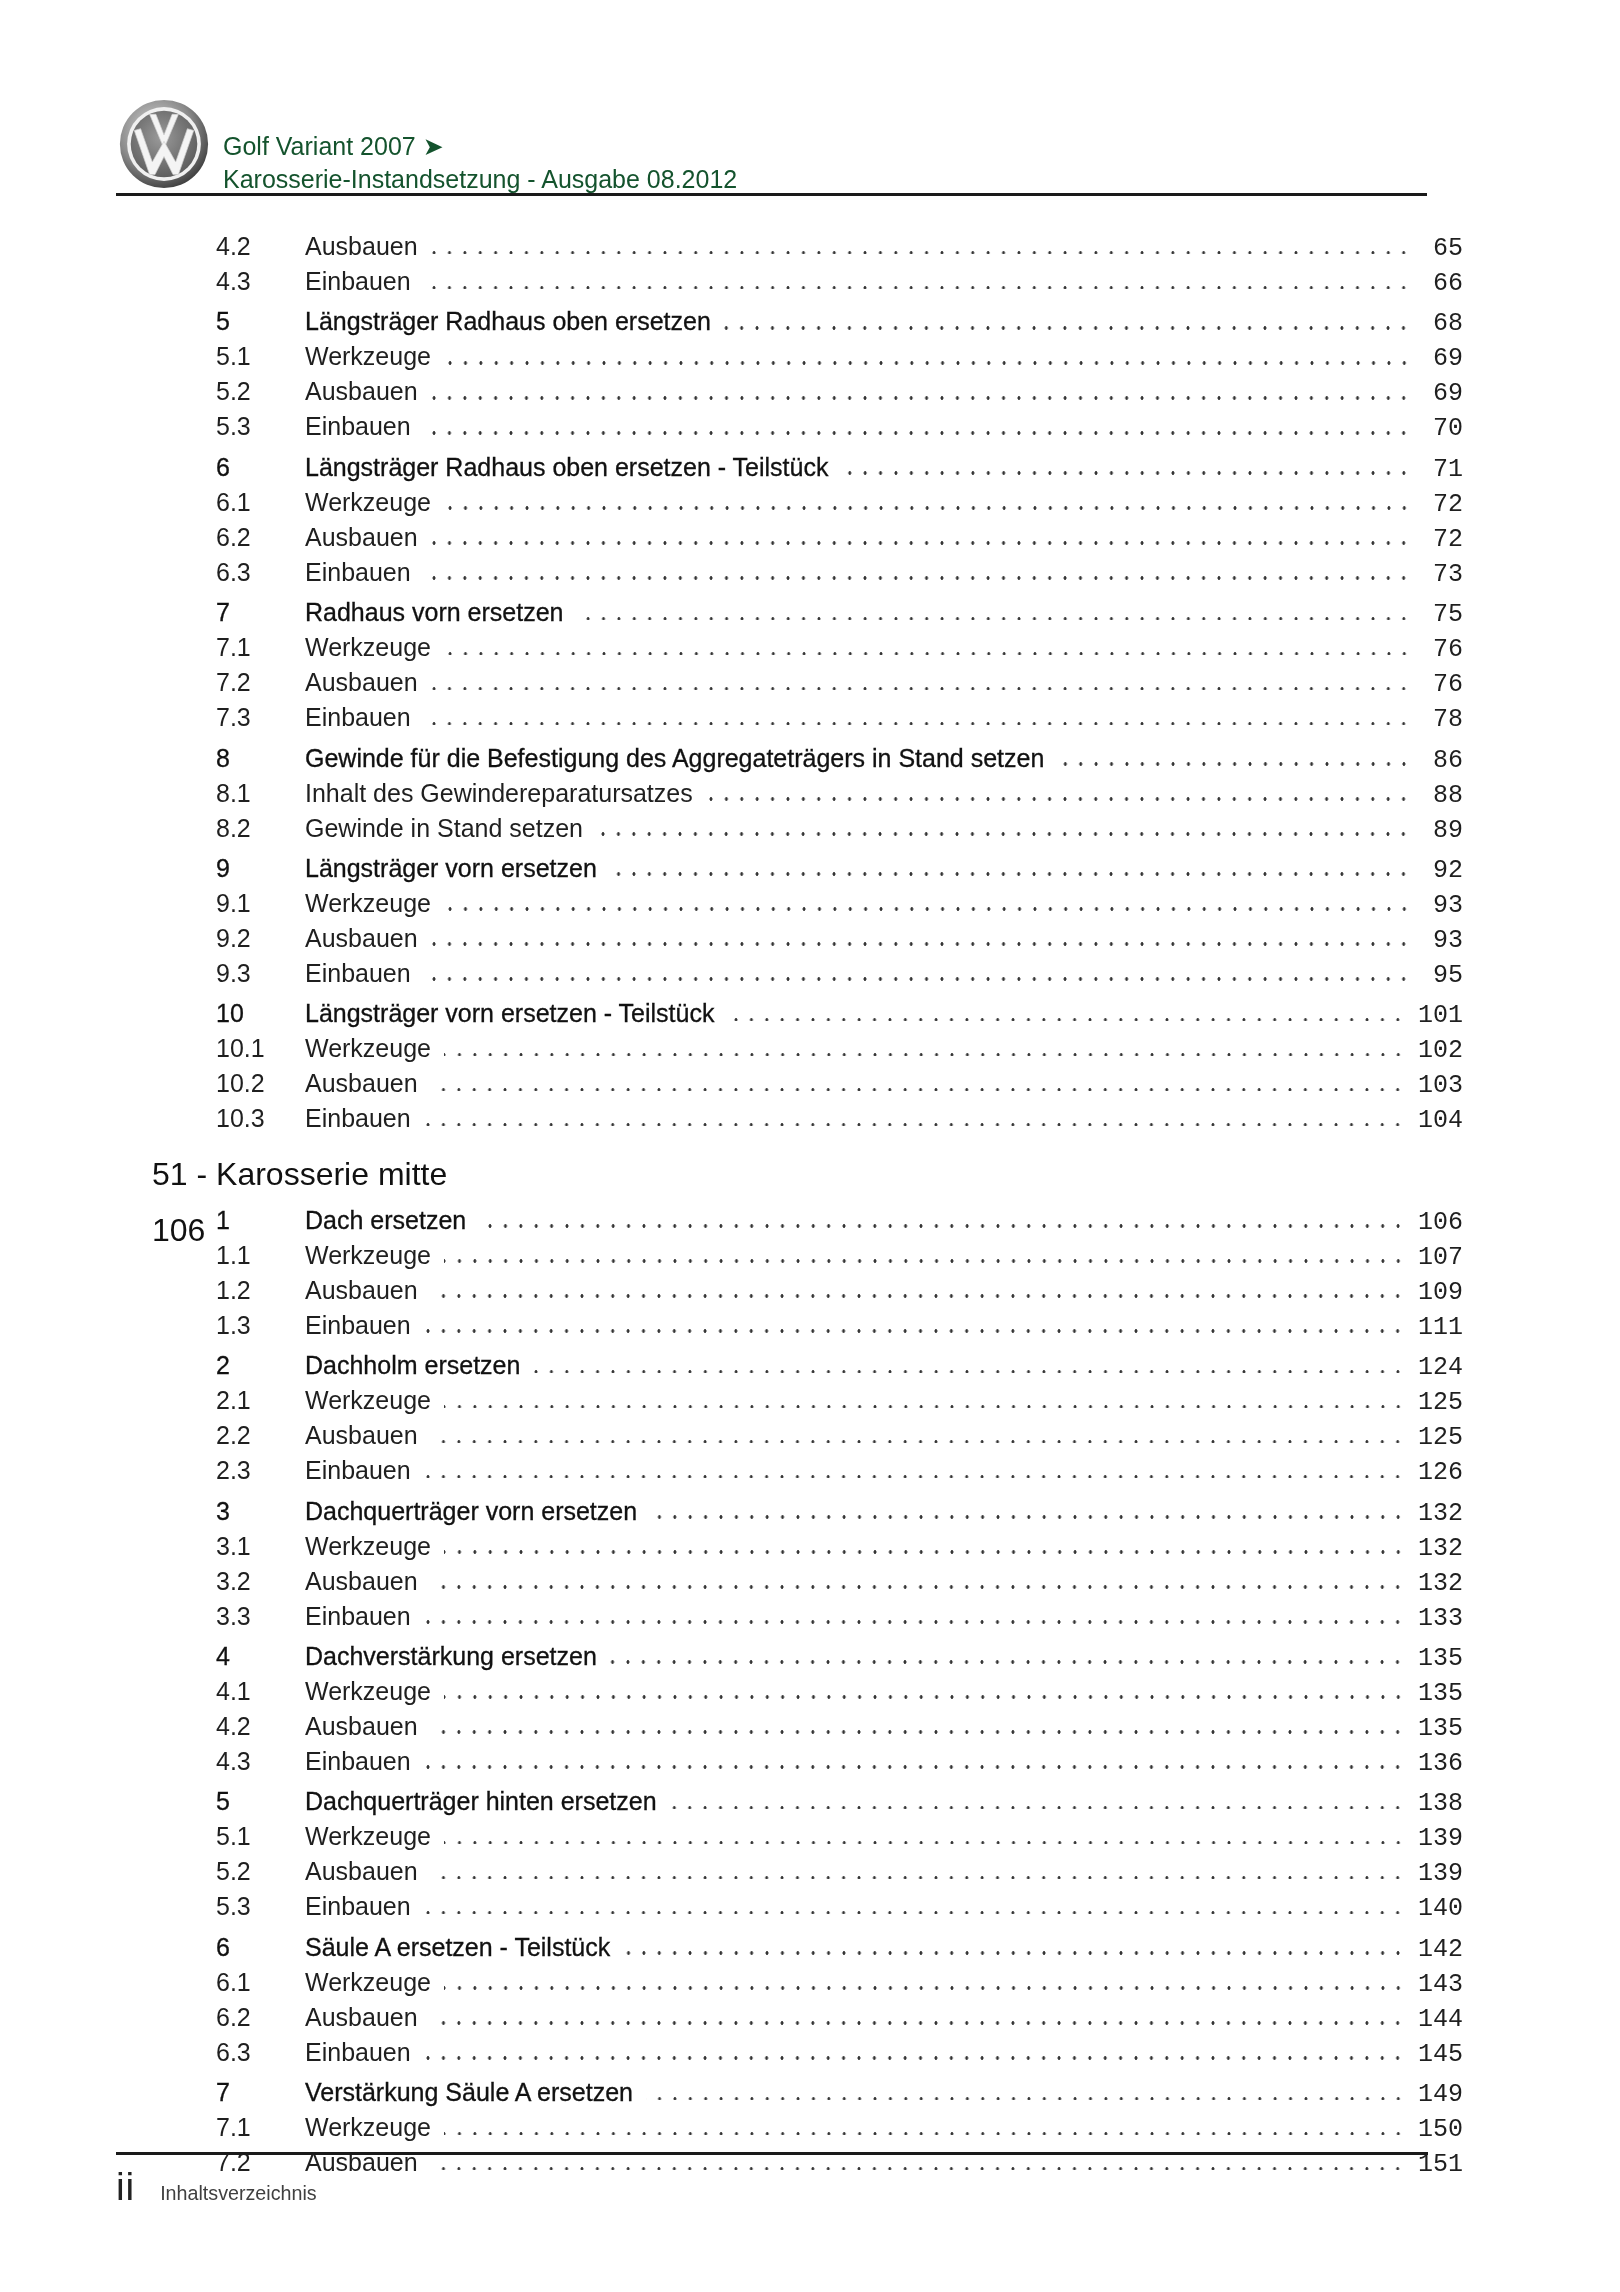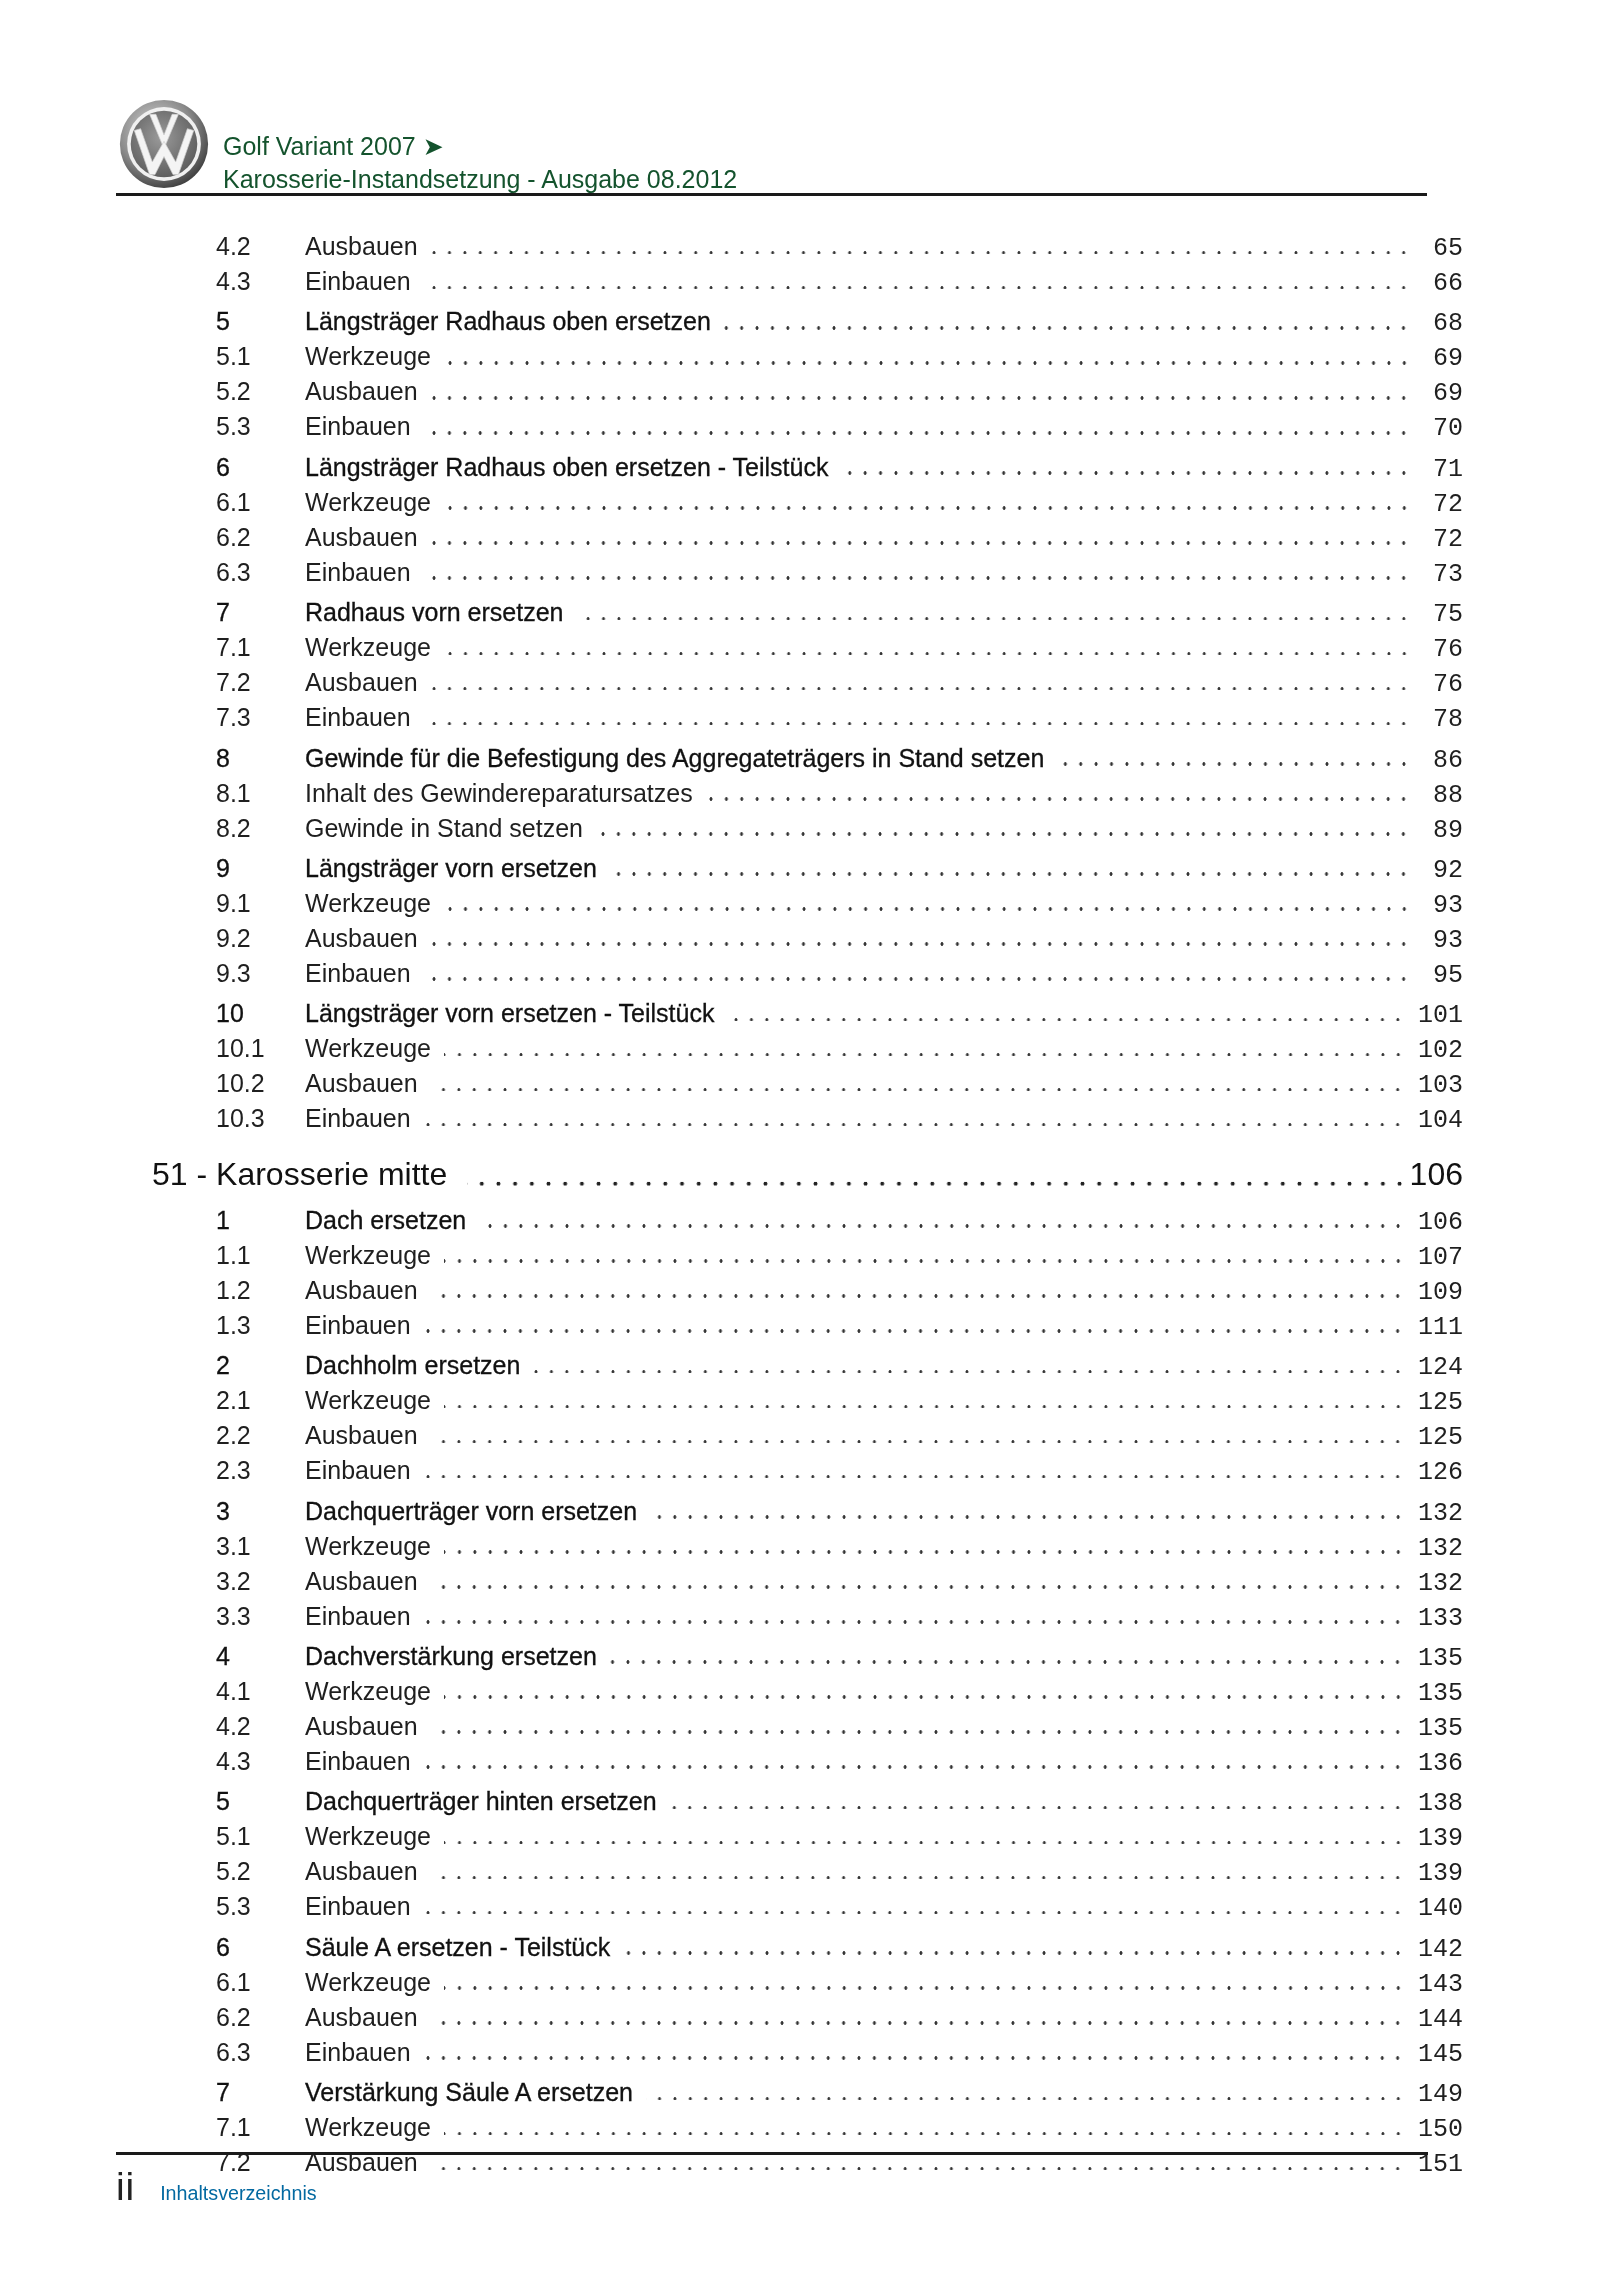--- a/index.html
+++ b/index.html
@@ -19,33 +19,33 @@
   .row .label { flex: 0 0 auto; white-space: nowrap; padding-right: 12.5px; }
   .row.heading .label, .row.heading .num { color: #111; -webkit-text-stroke: 0.3px #111; }
   .row .leader {
     flex: 1 1 auto; height: 3.6px; align-self: flex-end; margin-bottom: 9.9px;
     background-image: radial-gradient(circle, #333 1.4px, transparent 1.6px);
     background-size: 15.4px 3.6px; background-repeat: repeat-x; background-position: right center;
     margin-right: 12.5px;
   }
   .row .page { flex: 0 0 auto; min-width: 39px; text-align: right; font-family: Liberation Mono, monospace; }
 
-  .chapter { position: relative; height: 45px; font-size: 32px; line-height: 45px; display: flex; align-items: baseline; margin-top: 16px; margin-bottom: 5.4px; color: #111; }
+  .chapter { position: relative; height: 45px; font-size: 32px; line-height: 45px; display: flex; align-items: baseline; margin-top: 16px; margin-bottom: 5.4px; color: #111; flex-direction: column; }
   .chapter .label { white-space: nowrap; padding-right: 19.7px; }
   .chapter .leader {
     flex: 1 1 auto; height: 5.4px; align-self: flex-end; margin-bottom: 10.7px; margin-right: 1.8px;
     background-image: radial-gradient(circle, #222 1.9px, transparent 2.1px);
     background-size: 16.7px 5.4px; background-repeat: repeat-x; background-position: right center;
   }
   .chapter .page { text-align: right; }
 
   .footer-rule { position: absolute; left: 116px; top: 2152px; width: 1312px; height: 2.7px; background: #1a1a1a; }
   .footer { position: absolute; left: 116px; top: 2166px; display: flex; align-items: baseline; }
   .footer .page-roman { font-size: 39px; line-height: 41px; color: #222; letter-spacing: 0.9px; }
-  .footer .section-name { font-size: 19.7px; margin-left: 25px; color: #0369a1; }
+  .footer .section-name { font-size: 19.7px; margin-left: 25px; color: #404040; }
 </style>
 </head>
 <body>
 
 <div class="header">
   <svg class="logo" viewBox="0 0 100 100" width="90" height="90">
     <defs>
       <radialGradient id="ring" cx="40%" cy="35%" r="70%">
         <stop offset="0%" stop-color="#d8d8d8"></stop>
         <stop offset="60%" stop-color="#8a8a8a"></stop>

